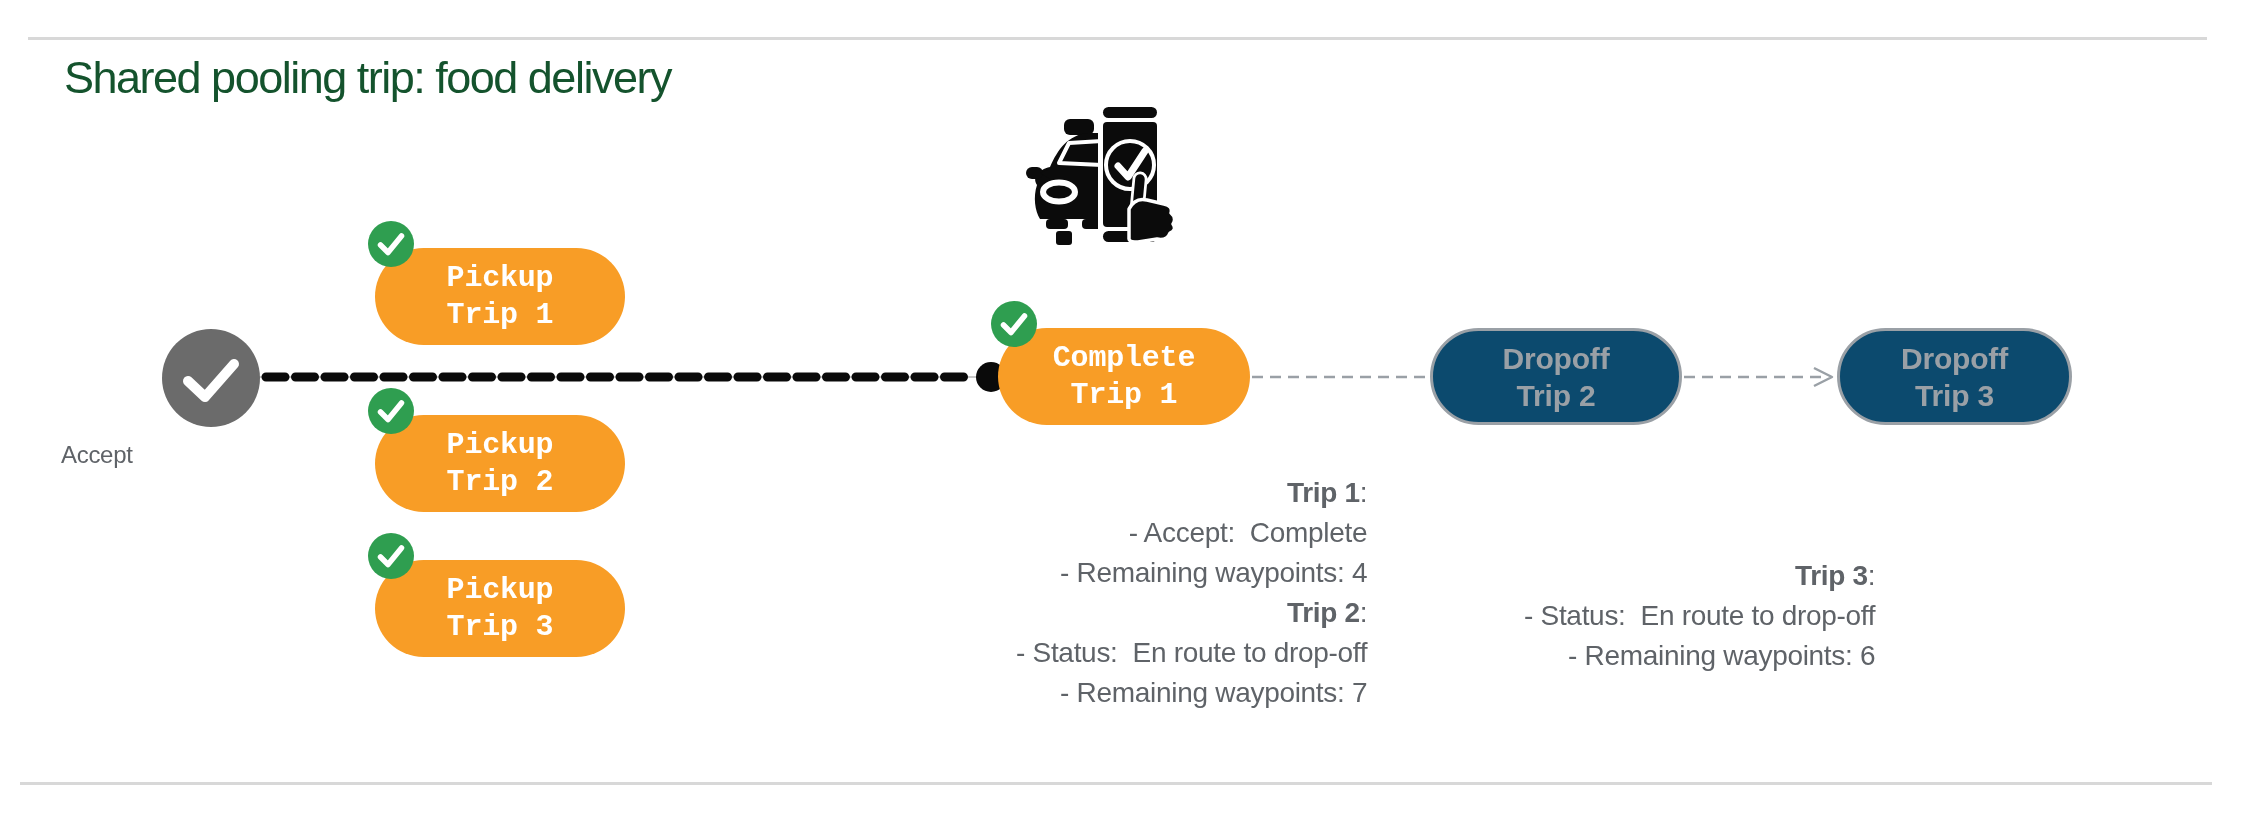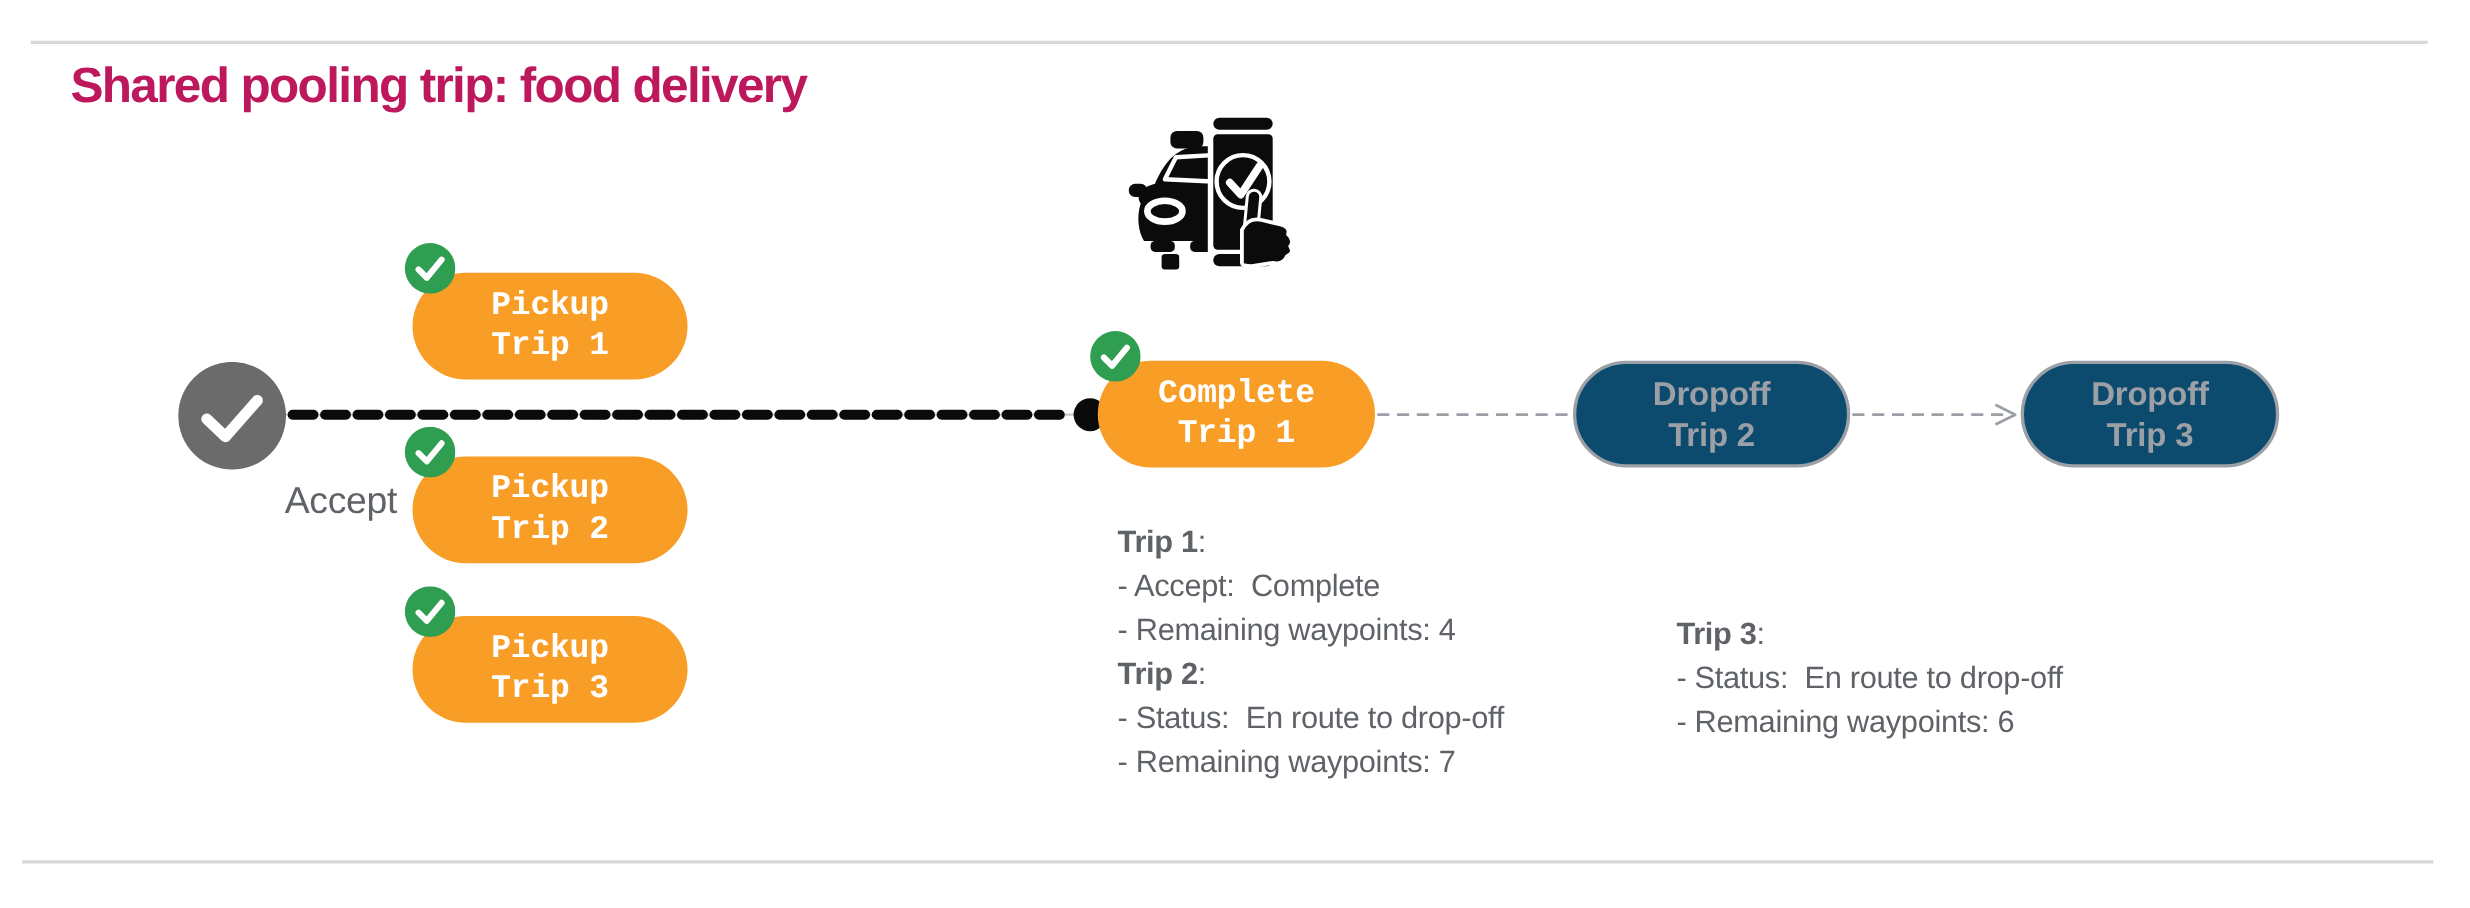--- a/index.html
+++ b/index.html
@@ -4,49 +4,49 @@
 <style>
   html,body{margin:0;padding:0;background:#fff;}
   body{font-family:"Liberation Sans","DejaVu Sans",sans-serif;}
   .canvas{position:relative;width:2245px;height:825px;background:#fff;overflow:hidden;}
 
   .rule{position:absolute;background:var(--rule-gray,#D8D8D8);height:3px;}
   .rule.top{left:28px;top:37px;width:2179px;}
   .rule.bottom{left:20px;top:782px;width:2192px;}
 
   .page-title{position:absolute;left:64px;top:52px;margin:0;
-    font-size:45px;font-weight:700;letter-spacing:-1.5px;color:#be185d;white-space:nowrap;}
+    font-size:45px;font-weight:400;letter-spacing:-1.5px;color:#14532d;white-space:nowrap;}
 
   .connectors{position:absolute;left:0;top:0;z-index:1;pointer-events:none;}
   .thin-light{stroke:var(--line-light,#C8C8C8);stroke-width:2;}
   .black-dash{stroke:var(--dash-black,#0A0A0A);stroke-width:9;stroke-dasharray:19 10.5;stroke-linecap:round;}
   .gray-dash{stroke:var(--muted-gray,#9AA0A6);stroke-width:2.5;stroke-dasharray:11 7;fill:none;}
   .gray-arrowhead{stroke:var(--muted-gray,#9AA0A6);stroke-width:2.5;fill:none;stroke-linejoin:round;}
   .waypoint-dot{fill:var(--dash-black,#0A0A0A);}
 
   .start-node{position:absolute;left:162px;top:329px;width:98px;height:98px;z-index:2;}
   .start-label{position:absolute;left:61px;top:438px;width:300px;z-index:2;
-    text-align:right;color:var(--text-gray,#5F6368);font-size:34px;line-height:34px;letter-spacing:-0.3px;}
+    text-align:left;color:var(--text-gray,#5F6368);font-size:24px;line-height:34px;letter-spacing:-0.3px;}
 
   .pill{position:absolute;width:250px;height:97px;border-radius:50px;z-index:2;
     display:flex;align-items:center;justify-content:center;text-align:center;box-sizing:border-box;}
   .pill.orange{background:var(--orange,#F89D26);color:#fff;font-family:Liberation Mono, monospace;}
   .pill.ghost{background:#0c4a6e;border:3px solid var(--muted-gray,#9AA0A6);color:var(--muted-gray,#9AA0A6);}
   .pill-label{font-size:30px;font-weight:700;line-height:37px;letter-spacing:-0.2px;}
   .badge{position:absolute;left:-7px;top:-27px;width:46px;height:46px;}
   .badge svg{display:block;}
   .badge-circle{fill:var(--green,#2F9E50);}
   .check-stroke{fill:none;stroke:#fff;stroke-linecap:round;stroke-linejoin:round;}
 
   .vehicle-icon{position:absolute;left:1026px;top:93px;width:150px;height:155px;z-index:2;}
   .vehicle-info{position:absolute;left:1240px;top:101px;z-index:2;
     color:var(--text-gray,#5F6368);font-size:28px;line-height:41px;letter-spacing:-0.3px;}
 
   .status-block{position:absolute;z-index:2;color:var(--text-gray,#5F6368);
-    font-size:28px;line-height:40px;letter-spacing:-0.3px;}
+    font-size:28px;line-height:40px;letter-spacing:-0.3px;text-align:right;}
   .status-block.left{left:1016px;top:473px;}
   .status-block.right{left:1524px;top:556px;}
   .status-line{white-space:pre-wrap;}
   .b{font-weight:700;}
 
   .icon-black{fill:#0b0b0b;}
   .icon-white-stroke{fill:none;stroke:#fff;}
 </style>
 </head>
 <body>

